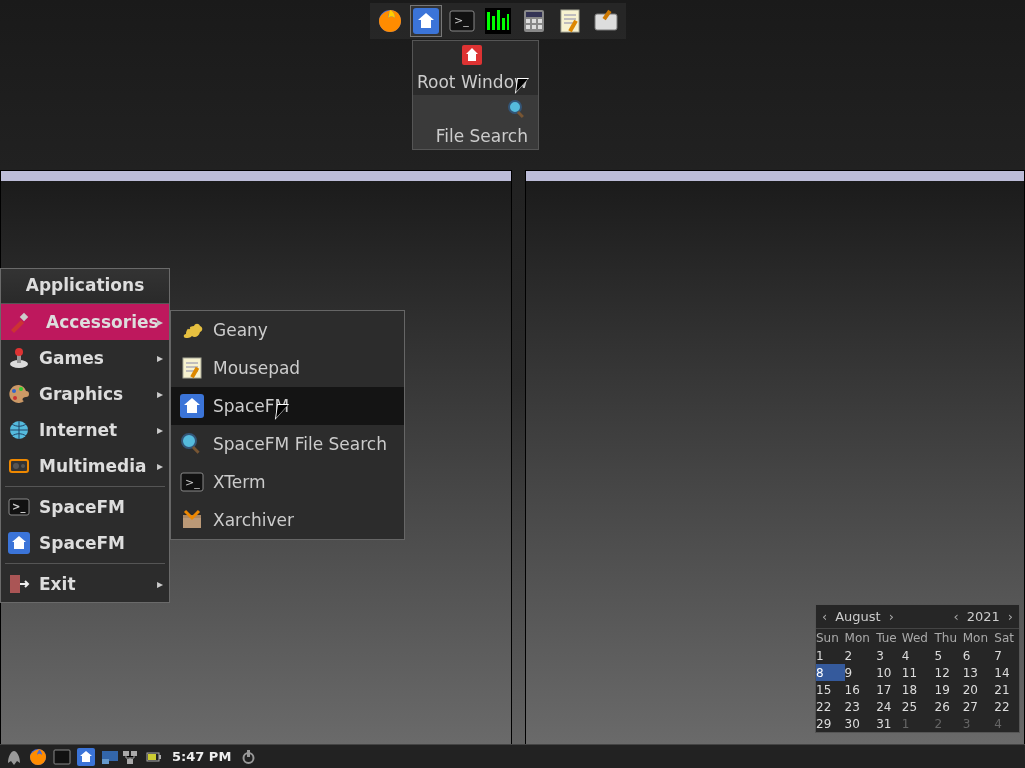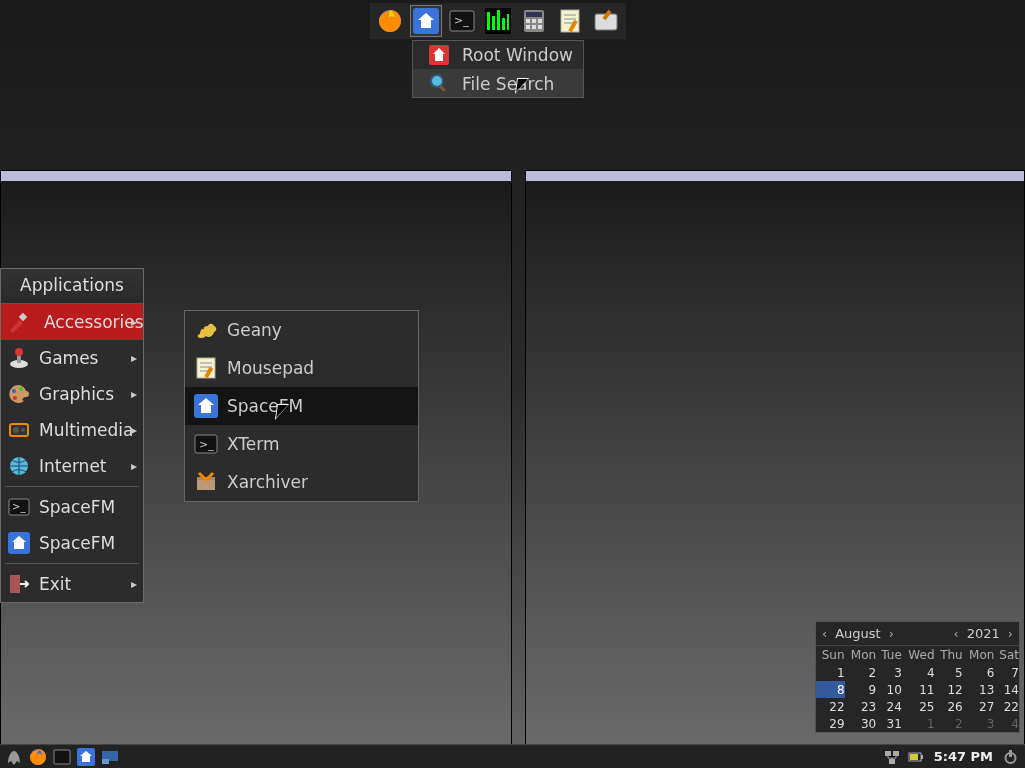--- a/index.html
+++ b/index.html
@@ -19,84 +19,84 @@
   padding: 2px 4px;
 }
 .launcher .lbtn { width: 32px; height: 32px; display:flex;align-items:center;justify-content:center; border:1px solid transparent; }
 .launcher .lbtn.active { border:1px solid #777; background:#333; }
 
 
 .launcher-menu {
   position:absolute; top:40px; left:412px;
   background:#2b2b2b; border:1px solid #555; font-size:17px;
 }
-.launcher-menu .lmitem { display:flex; align-items:center; gap:12px; padding:3px 10px 3px 15px;}
+.launcher-menu .lmitem { display:flex; align-items:center; gap:6px; padding:3px 10px 3px 4px;flex-direction:column;}
 .launcher-menu .lmitem.hi { background:#3a3a3a;align-items:flex-end; }
 .launcher-menu .ico { width:22px; height:22px; display:flex;align-items:center;justify-content:center; }
 
 
 .winframe {
   position:absolute; background: linear-gradient(to bottom,#1a1a1a,#6a6a6a);
   border:1px solid #000;
 }
 .winframe::before{
   content:""; position:absolute; top:0;left:0;right:0;height:10px; background:#bcbcd8;
 }
 #wf1{ top:170px; left:0; width:512px; height:575px; }
 #wf2{ top:170px; left:525px; width:500px; height:575px; }
 
 
 .appmenu {
   position:absolute; top:268px; left:0;
-  width:144px; background:#2c2c2c; border:1px solid #6a6a6a;
-  font-size:17px; color:#ddd;
+  width:170px; background:#2c2c2c; border:1px solid #6a6a6a;
+  font-size:17px; color:#ddd;font-weight:bold;
 }
 .appmenu .hdr {
   text-align:center; padding:6px 0 8px; border-bottom:1px solid #555;
   background:linear-gradient(to bottom,#333,#2a2a2a);
 }
 .appmenu .row {
   display:flex; align-items:center; gap:8px; padding:6px 6px;
   position:relative;
 }
 .appmenu .row .ic{ width:24px; height:24px; display:flex; align-items:center; justify-content:center;}
 .appmenu .row.arrow::after{
   content:"▸"; position:absolute; right:6px; color:#ccc; font-size:12px;
 }
 .appmenu .sep { height:1px; background:#555; margin:2px 4px;}
-.appmenu .row.sel { background:#b91c1c;gap:15px;}
+.appmenu .row.sel { background:#be185d;gap:15px;}
 
 
 .submenu{
-  position:absolute; top:310px; left:184px; width:235px;
+  position:absolute; top:310px; left:170px; width:235px;
   background:#2c2c2c; border:1px solid #666; font-size:17px;
 }
 .submenu .srow{ display:flex; align-items:center; gap:8px; padding:6px 8px;}
 .submenu .srow.hov{ background:#141414; }
 .submenu .ic{ width:26px; height:26px; display:flex;align-items:center;justify-content:center;}
 
 
 .calendar{
   position:absolute; right:5px; bottom:35px; width:205px;
   background:#262626; border:1px solid #555; font-size:13px; color:#ccc;
 }
 .calendar .calhdr{ display:flex; justify-content:space-between; align-items:center; padding:4px 6px; border-bottom:1px solid #444;}
 .calendar .mnav{ display:flex; gap:8px; align-items:center;}
 .calendar .chev{ color:#aaa; cursor:pointer;}
-.calendar table{ width:100%; border-collapse:collapse; text-align:right; }
+.calendar table{ width:100%; border-collapse:collapse; text-align:left; }
 .calendar th{ font-weight:normal; color:#aaa; padding:2px 0; font-size:12px;}
 .calendar td{ padding:0; font-size:12px; color:#ddd; height:17px;}
 .calendar td.sel{ background:#355a9c; color:#fff;}
 .calendar td.fade{ color:#666;}
 
 
 .taskbar{
   position:absolute; bottom:0; left:0; right:0; height:24px;
   background:#222; border-top:1px solid #444;
-  display:flex; align-items:center; justify-content:space-between;
+  display:flex; align-items:center; justify-content:flex-start;
   font-size:13px; color:#ccc; padding:0 4px;
 }
 .taskbar .tleft, .taskbar .tright{ display:flex; align-items:center; gap:4px;}
 .taskbar .tbtn{ width:20px;height:20px; display:flex;align-items:center;justify-content:center;}
 .taskbar .clock{ font-weight:bold; color:#eee; margin:0 4px;}
 
 
 .cursor{ position:absolute; width:14px; height:20px; pointer-events:none; }
 .cursor::before{
   content:""; position:absolute; left:0; top:0;
@@ -229,36 +229,36 @@
           <circle cx="6" cy="8" r="2" fill="#36c"></circle>
           <circle cx="7" cy="15" r="2" fill="#c33"></circle>
           <circle cx="13" cy="6" r="2" fill="#3c3"></circle>
         </svg>
       </span>
     <span>Graphics</span>
   </div>
   <div class="row arrow">
     <span class="ic">
         <svg width="22" height="22">
+          <circle cx="11" cy="11" r="9" fill="#5bd"></circle>
+          <path d="M2 11h18M11 2v18M4 5c4 3 10 3 14 0M4 17c4-3 10-3 14 0" stroke="#246" fill="none"></path>
+        </svg>
+      </span>
+    <span>Internet</span>
+  </div>
+  <div class="row arrow">
+    <span class="ic">
+        <svg width="22" height="22">
           <rect x="2" y="5" width="18" height="12" rx="2" fill="#333"></rect>
           <rect x="2" y="5" width="18" height="12" rx="2" fill="none" stroke="#e80" stroke-width="2"></rect>
           <circle cx="8" cy="11" r="3" fill="#555"></circle>
           <circle cx="15" cy="11" r="2" fill="#555"></circle>
         </svg>
       </span>
     <span>Multimedia</span>
-  </div>
-  <div class="row arrow">
-    <span class="ic">
-        <svg width="22" height="22">
-          <circle cx="11" cy="11" r="9" fill="#5bd"></circle>
-          <path d="M2 11h18M11 2v18M4 5c4 3 10 3 14 0M4 17c4-3 10-3 14 0" stroke="#246" fill="none"></path>
-        </svg>
-      </span>
-    <span>Internet</span>
   </div>
 
   <div class="sep"></div>
 
   <div class="row">
     <span class="ic">
         <svg width="22" height="22">
           <rect x="1" y="3" width="20" height="16" rx="2" fill="#111" stroke="#888"></rect>
           <text x="4" y="14" fill="#ccc" font-size="10">&gt;_</text>
         </svg>
@@ -311,20 +311,29 @@
     <span>Mousepad</span>
   </div>
   <div class="srow hov">
     <span class="ic">
         <svg width="24" height="24">
           <rect width="24" height="24" rx="3" fill="#3b74d8"></rect>
           <path d="M12 4l8 7h-3v8h-10v-8h-3z" fill="#fff"></path>
         </svg>
       </span>
     <span>SpaceFM</span>
+  </div>
+  <div class="srow">
+    <span class="ic">
+        <svg width="24" height="24">
+          <circle cx="9" cy="9" r="7" fill="#5bd" stroke="#357" stroke-width="2"></circle>
+          <rect x="14" y="14" width="8" height="3" fill="#753" transform="rotate(45 14 14)"></rect>
+        </svg>
+      </span>
+    <span>SpaceFM File Search</span>
   </div>
   <div class="srow">
     <span class="ic">
         <svg width="24" height="24">
           <rect x="1" y="3" width="22" height="18" rx="2" fill="#111" stroke="#888"></rect>
           <text x="5" y="16" fill="#ccc" font-size="11">&gt;_</text>
         </svg>
       </span>
     <span>XTerm</span>
   </div>
@@ -378,20 +387,29 @@
         <tr>
           <td class="sel">8</td>
           <td>9</td>
           <td>10</td>
           <td>11</td>
           <td>12</td>
           <td>13</td>
           <td>14</td>
         </tr>
         <tr>
+          <td>15</td>
+          <td>16</td>
+          <td>17</td>
+          <td>18</td>
+          <td>19</td>
+          <td>20</td>
+          <td>21</td>
+        </tr>
+        <tr>
           <td>22</td>
           <td>23</td>
           <td>24</td>
           <td>25</td>
           <td>26</td>
           <td>27</td>
           <td>22</td>
         </tr>
         <tr>
           <td>29</td>

